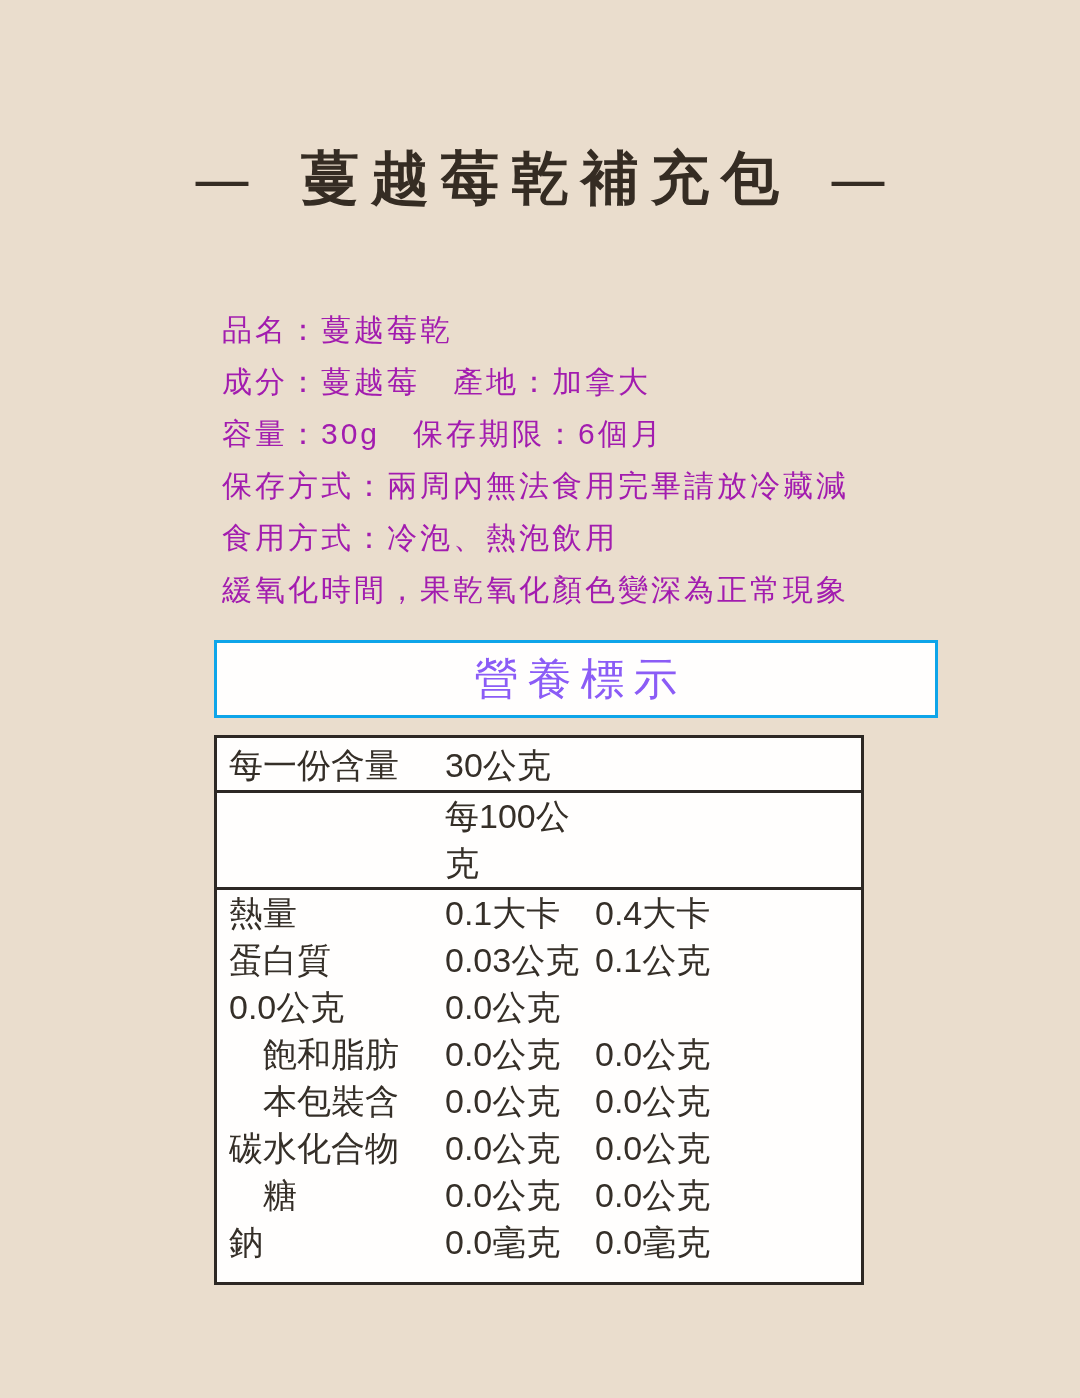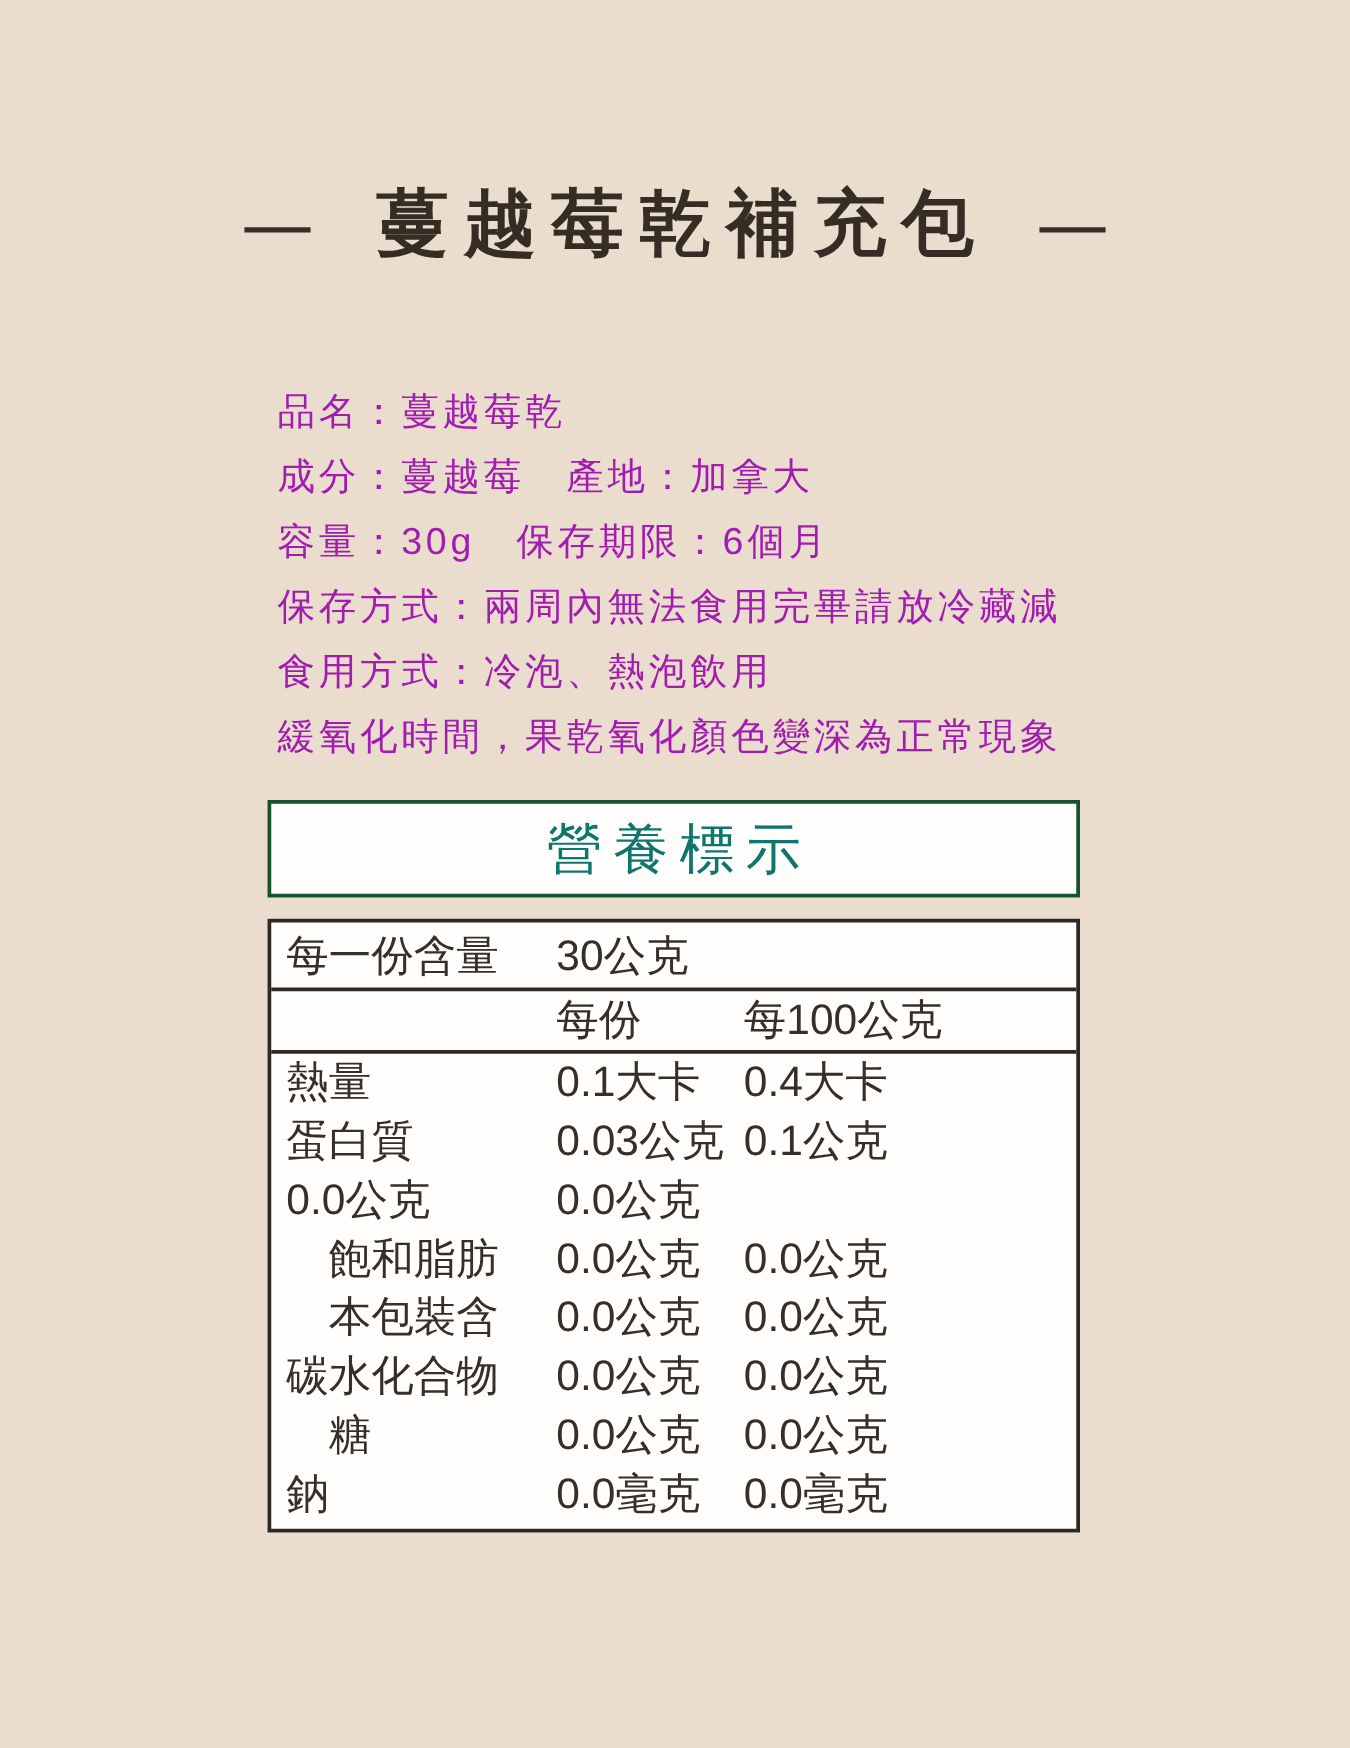--- a/index.html
+++ b/index.html
@@ -27,39 +27,39 @@
   .info {
     margin: 86px 0 0 222px;
     font-size: 30px;
     line-height: 52px;
     letter-spacing: 3px;
     color: #a21caf;
   }
 
   .nut-header-box {
     margin: 24px 0 0 214px;
-    width: 650px;
+    width: 724px;
     height: 78px;
     background: #fffefd;
-    border: 3px solid #14532d;
+    border: 3px solid #0ea5e9;
     display: flex;
     align-items: center;
     justify-content: center;
     font-size: 44px;
     letter-spacing: 9px;
     text-indent: 9px;
-    color: #0f766e;
+    color: #8b5cf6;
   }
 
   .nut-box {
     margin: 17px 0 0 214px;
     width: 650px;
     background: #fffefd;
     border: 3px solid #2d2824;
-    padding: 3px 0 4px 0;
+    padding: 3px 0 16px 0;
     color: #352f28;
   }
   .nrow {
     display: grid;
     grid-template-columns: 1fr 150px 250px;
     padding: 0 16px 0 12px;
     font-size: 34px;
     line-height: 47px;
     align-items: center;
   }
@@ -95,21 +95,20 @@
   <div class="nrow serving">
     <span class="lbl">每一份含量</span>
     <span class="c1">30公克</span>
     <span class="c2"></span>
   </div>
 
   <div class="divider"></div>
 
   <div class="nrow colhead">
     <span class="lbl"></span>
-    <span class="c1">每份</span>
     <span class="c2">每100公克</span>
   </div>
 
   <div class="divider"></div>
 
   <div class="nrow">
     <span class="lbl">熱量</span>
     <span class="c1">0.1大卡</span>
     <span class="c2">0.4大卡</span>
   </div>

